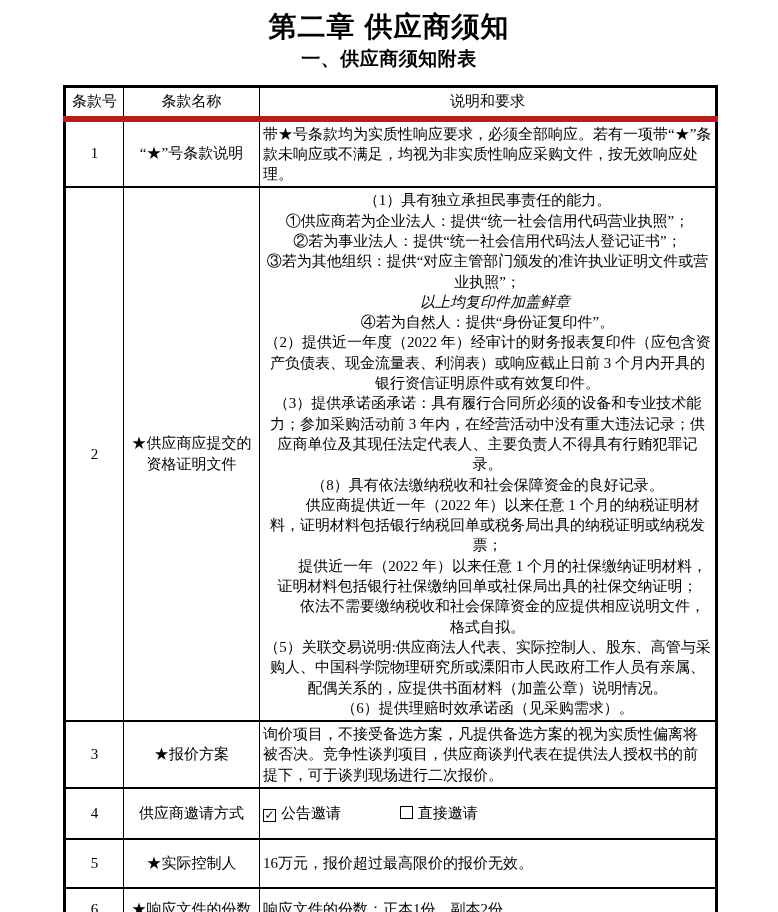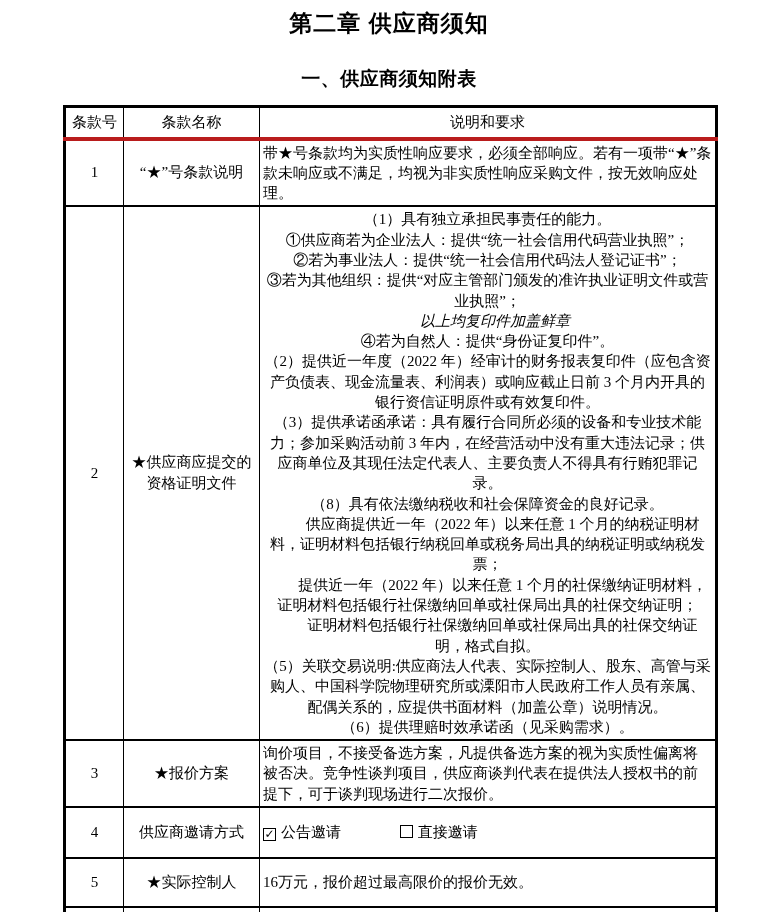--- a/index.html
+++ b/index.html
@@ -10,25 +10,24 @@
     color: #000000;
     font-family: "Liberation Serif", "DejaVu Serif", serif;
   }
   .page { width: 778px; height: 912px; overflow: hidden; }
 
   .doc-title {
     margin-top: 8px;
     text-align: center;
     font-family: "Liberation Sans", "DejaVu Sans", sans-serif;
     font-weight: bold;
-    font-size: 23px;
+    font-size: 28px;
     letter-spacing: 1px;
   }
   .doc-subtitle {
-    margin-top: 27px;
     text-align: center;
     font-family: Liberation Sans, sans-serif;
     font-weight: bold;
     font-size: 19px;
     letter-spacing: 0.5px;
   }
 
   table.notice-table {
     margin: 13px 0 0 63px;
     width: 652px;
@@ -43,21 +42,21 @@
   .notice-table th, .notice-table td {
     border-top: 2px solid #000;
     border-bottom: 2px solid #000;
     border-left: 1px solid #000;
     border-right: 1px solid #000;
     padding: 2px 3px;
     vertical-align: middle;
     font-weight: normal;
   }
   table.notice-table { border: 3px solid #000; }
-  .notice-table thead th { border-bottom: 4px solid #b91c1c; height: 32px; text-align: center; }
+  .notice-table thead th { border-bottom: 6px solid #b91c1c; height: 32px; text-align: center; }
 
   .cell-no   { text-align: center; }
   .cell-name { text-align: center; line-height: 21px; padding: 2px 1px; }
   .cell-desc { text-align: left; line-height: 20.3px; }
 
   .r1 td { height: 47px; }
   .r3 td { height: 62px; }
   .r4 td { height: 51px; }
   .r5 td { height: 49px; }
   .r6 td { height: 43px; }
@@ -121,21 +120,21 @@
           <p>①供应商若为企业法人：提供“统一社会信用代码营业执照”；</p>
           <p>②若为事业法人：提供“统一社会信用代码法人登记证书”；</p>
           <p>③若为其他组织：提供“对应主管部门颁发的准许执业证明文件或营业执照”；</p>
           <p class="i1">以上均复印件加盖鲜章</p>
           <p>④若为自然人：提供“身份证复印件”。</p>
           <p>（2）提供近一年度（2022 年）经审计的财务报表复印件（应包含资产负债表、现金流量表、利润表）或响应截止日前 3 个月内开具的银行资信证明原件或有效复印件。</p>
           <p>（3）提供承诺函承诺：具有履行合同所必须的设备和专业技术能力；参加采购活动前 3 年内，在经营活动中没有重大违法记录；供应商单位及其现任法定代表人、主要负责人不得具有行贿犯罪记录。</p>
           <p>（8）具有依法缴纳税收和社会保障资金的良好记录。</p>
           <p class="i2">供应商提供近一年（2022 年）以来任意 1 个月的纳税证明材料，证明材料包括银行纳税回单或税务局出具的纳税证明或纳税发票；</p>
           <p class="i2">提供近一年（2022 年）以来任意 1 个月的社保缴纳证明材料，证明材料包括银行社保缴纳回单或社保局出具的社保交纳证明；</p>
-          <p class="i2">证明材料包括银行社保缴纳回单或社保局出具的社保交纳证明，格式自拟。</p>
+          <p class="i2">依法不需要缴纳税收和社会保障资金的应提供相应说明文件，格式自拟。</p>
           <p>（5）关联交易说明:供应商法人代表、实际控制人、股东、高管与采购人、中国科学院物理研究所或溧阳市人民政府工作人员有亲属、配偶关系的，应提供书面材料（加盖公章）说明情况。</p>
           <p>（6）提供理赔时效承诺函（见采购需求）。</p>
         </td>
       </tr>
 
       <tr class="r3">
         <td class="cell-no">3</td>
         <td class="cell-name">★报价方案</td>
         <td class="cell-desc">询价项目，不接受备选方案，凡提供备选方案的视为实质性偏离将被否决。竞争性谈判项目，供应商谈判代表在提供法人授权书的前提下，可于谈判现场进行二次报价。</td>
       </tr>

